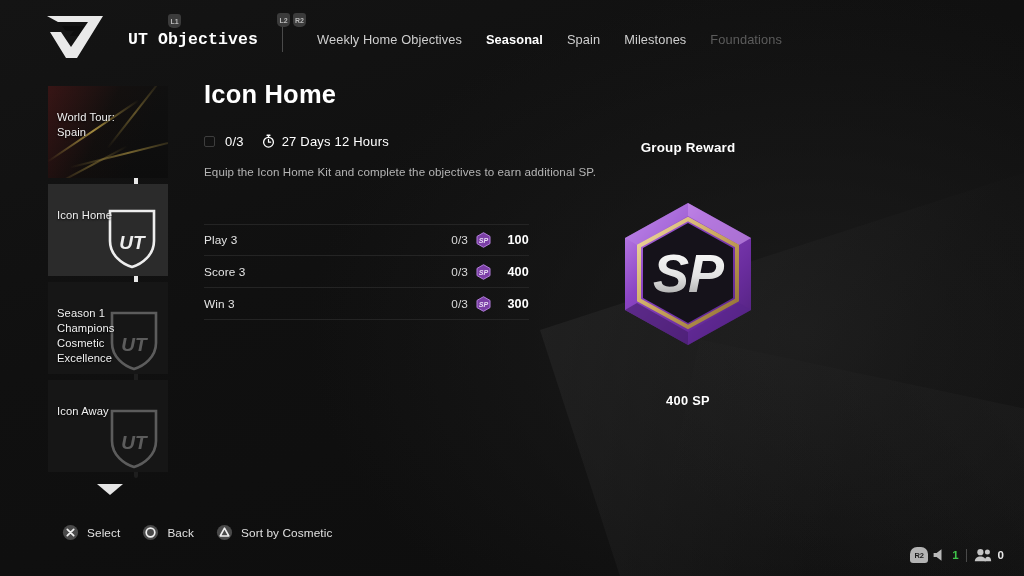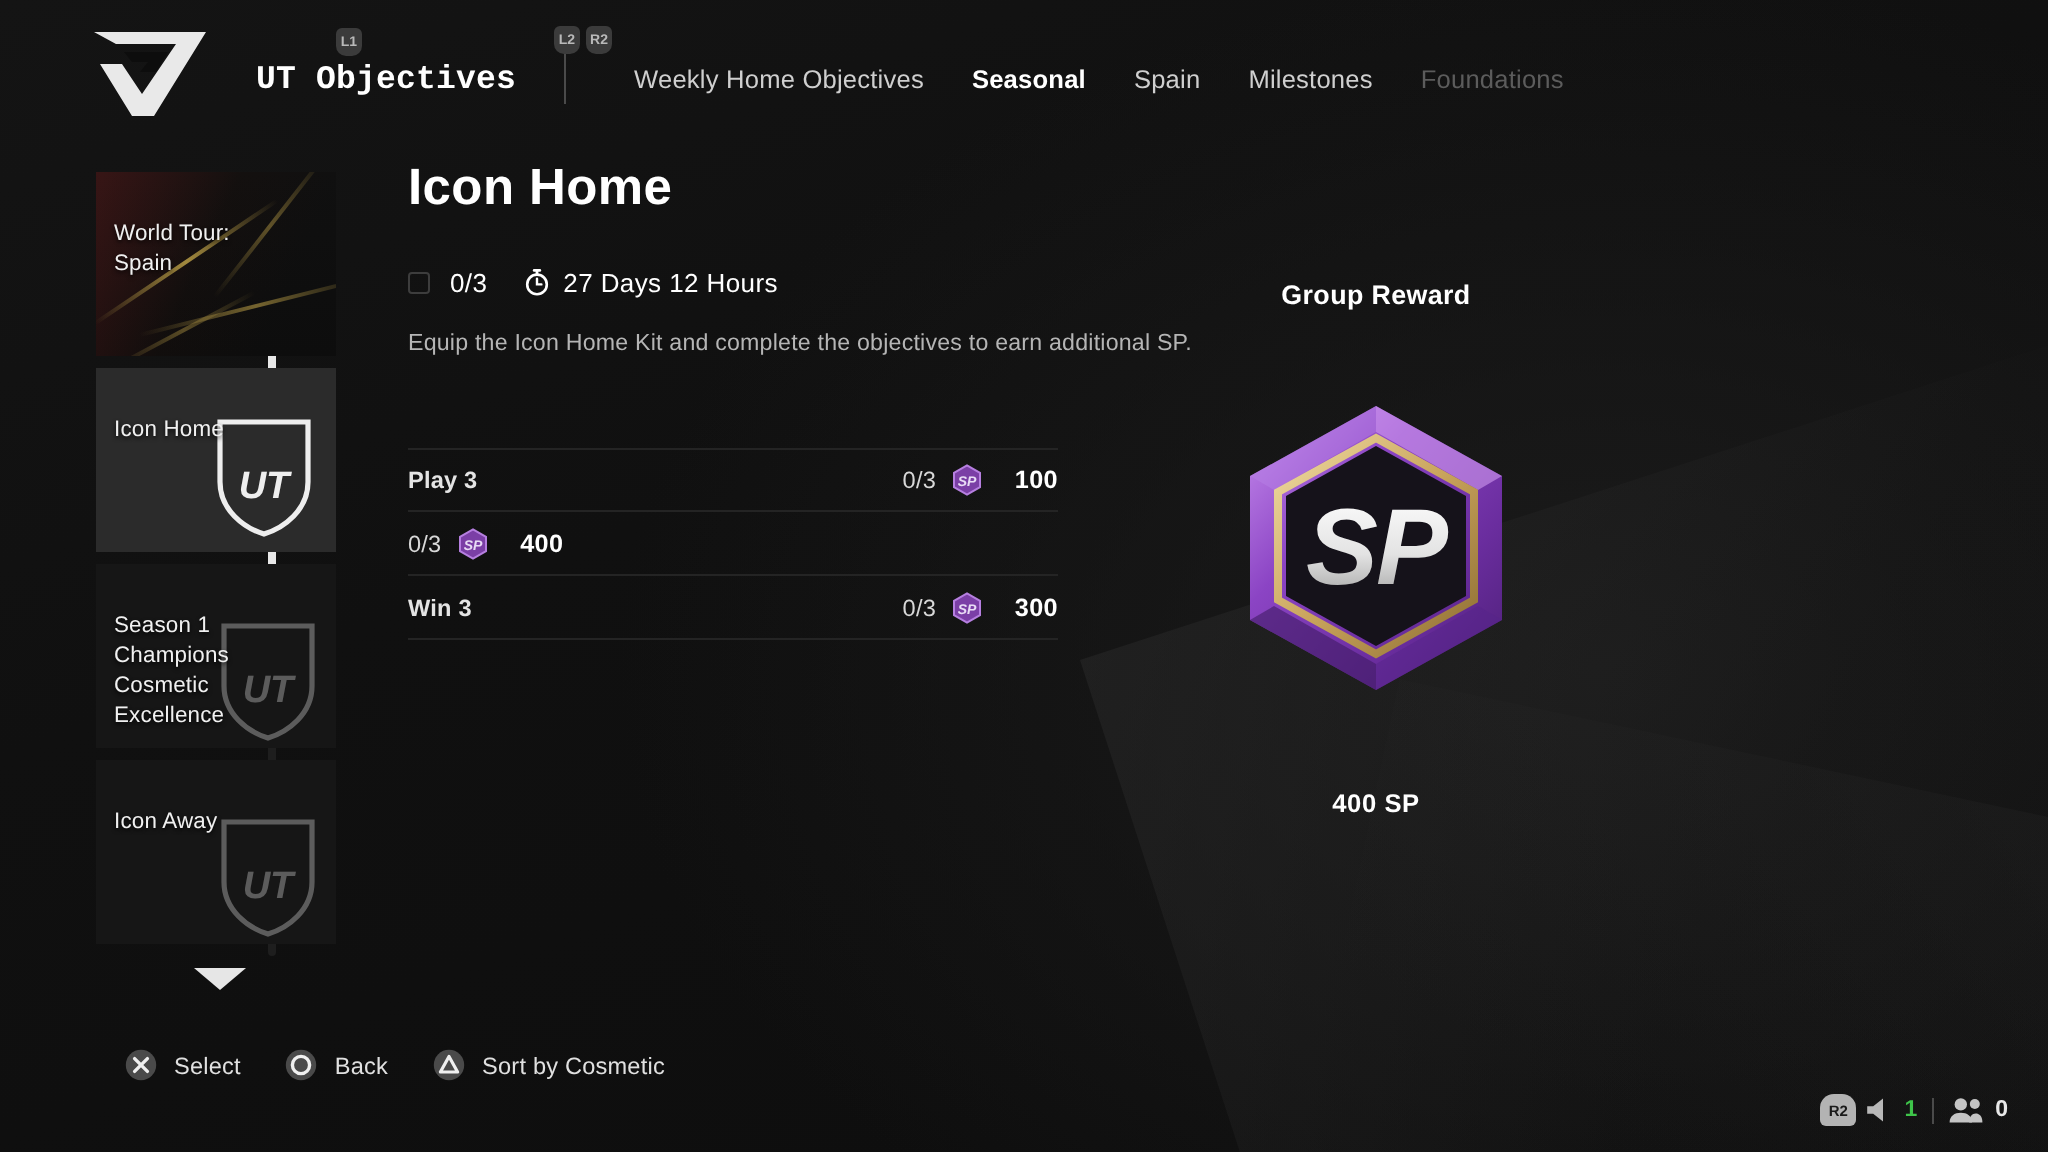--- a/index.html
+++ b/index.html
@@ -159,21 +159,21 @@
     width: 325px;
   }
   .obj-row {
     display: flex; align-items: center;
     height: 32px;
     border-bottom: 1px solid #242424;
   }
   .obj-row:first-child { border-top: 1px solid #242424; }
   .obj-name {
     flex: 1;
-    font-size: 11.8px; color: #e4e4e4; font-weight: 700;
+    font-size: 11.8px; color: #e4e4e4; font-weight: 400;
     letter-spacing: .1px;
   }
   .obj-progress {
     font-size: 11.8px; color: #d8d8d8; font-weight: 500;
     margin-right: 8px; letter-spacing: .1px;
   }
   .sp-badge {
     width: 15px; height: 16px; margin-right: 8px;
     flex: 0 0 auto;
   }
@@ -331,20 +331,21 @@
         <div class="obj-name">Play 3</div>
         <div class="obj-progress">0/3</div>
         <svg class="sp-badge" viewBox="0 0 15 16">
           <path d="M7.5 .7 L14 4.4 V11.6 L7.5 15.3 L1 11.6 V4.4 Z" fill="#7b3fa6" stroke="#b67fe0" stroke-width="1"></path>
           <text x="7.5" y="11" font-family="Liberation Sans, sans-serif" font-size="7" font-weight="bold" font-style="italic" fill="#e8dcf5" text-anchor="middle">SP</text>
         </svg>
         <div class="obj-sp">100</div>
       </div>
 
       <div class="obj-row">
+        <div class="obj-name">Score 3</div>
         <div class="obj-progress">0/3</div>
         <svg class="sp-badge" viewBox="0 0 15 16">
           <path d="M7.5 .7 L14 4.4 V11.6 L7.5 15.3 L1 11.6 V4.4 Z" fill="#7b3fa6" stroke="#b67fe0" stroke-width="1"></path>
           <text x="7.5" y="11" font-family="Liberation Sans, sans-serif" font-size="7" font-weight="bold" font-style="italic" fill="#e8dcf5" text-anchor="middle">SP</text>
         </svg>
         <div class="obj-sp">400</div>
       </div>
 
       <div class="obj-row">
         <div class="obj-name">Win 3</div>

